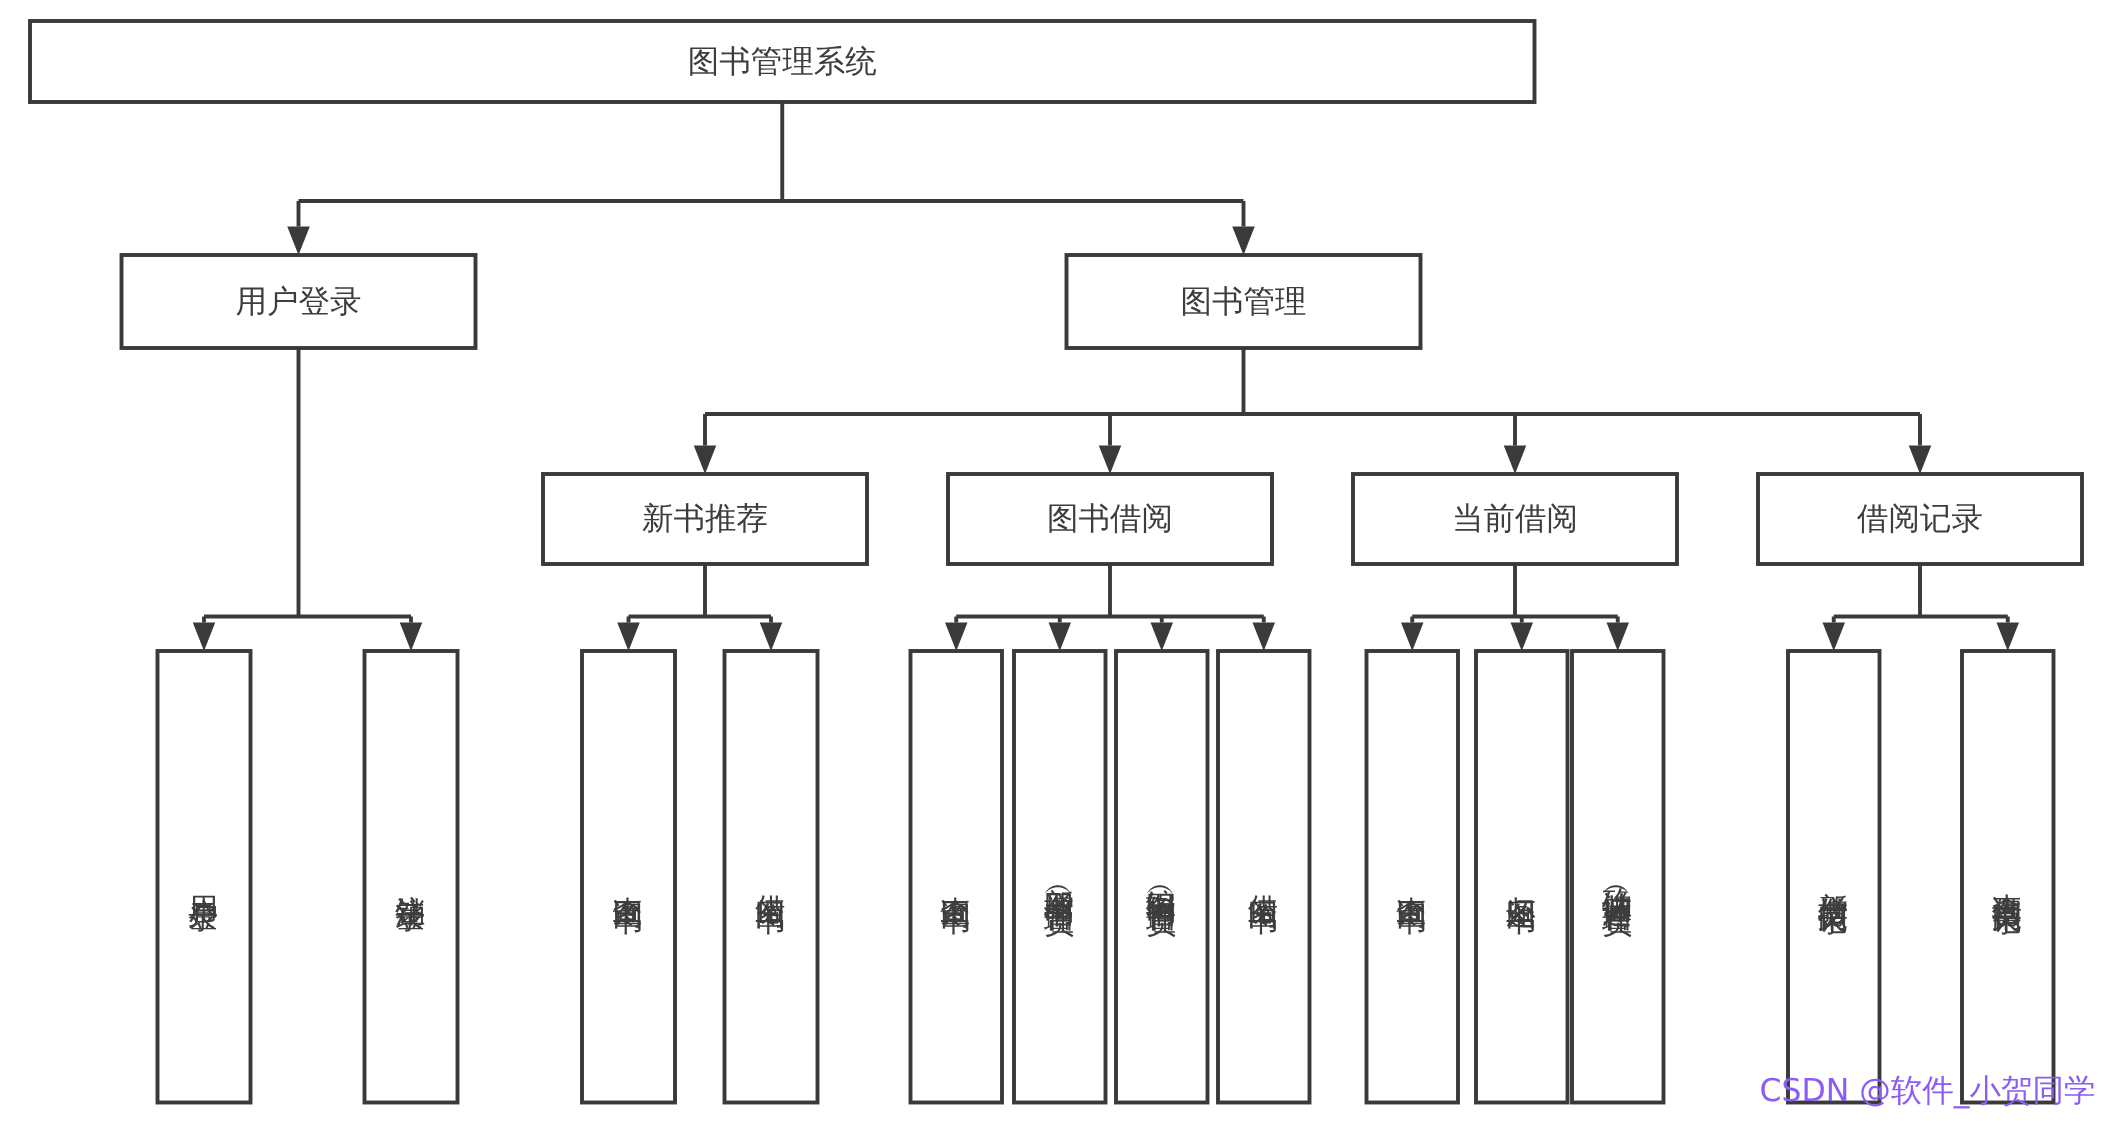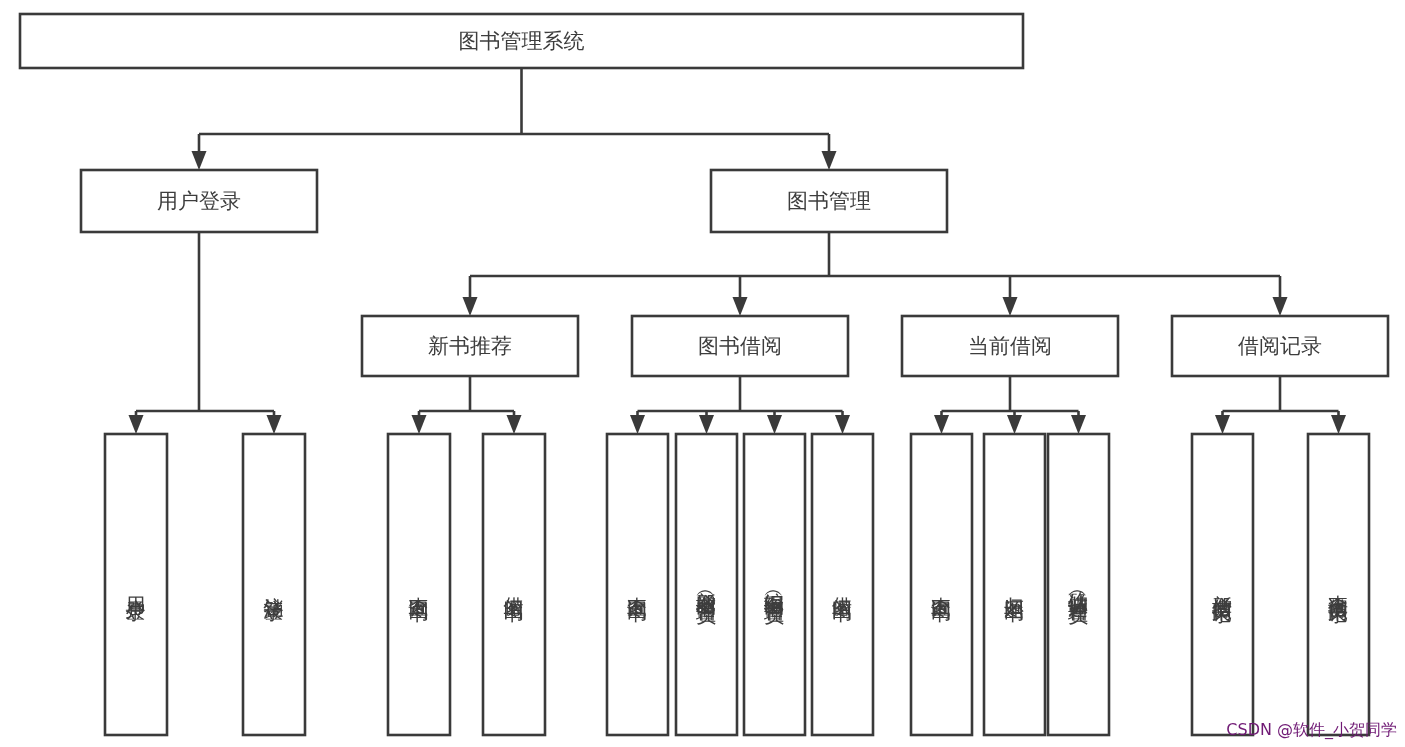--- a/index.html
+++ b/index.html
@@ -59,22 +59,22 @@
     text-align: center;
     white-space: nowrap;
     transform: translateX(-50%);
     pointer-events: none;
   }
   .watermark {
     position: absolute;
     right: 8px;
     bottom: 6px;
     font-family: "DejaVu Sans", "Liberation Sans", sans-serif;
-    font-size: 16px;
-    color: #701a75;
+    font-size: 21px;
+    color: #8b5cf6;
     white-space: nowrap;
   }
 </style>
 </head>
 <body>
 
 <div id="diagram-root">
 
   <svg class="flow" viewBox="0 0 1405 747">
     <g id="connectors">

